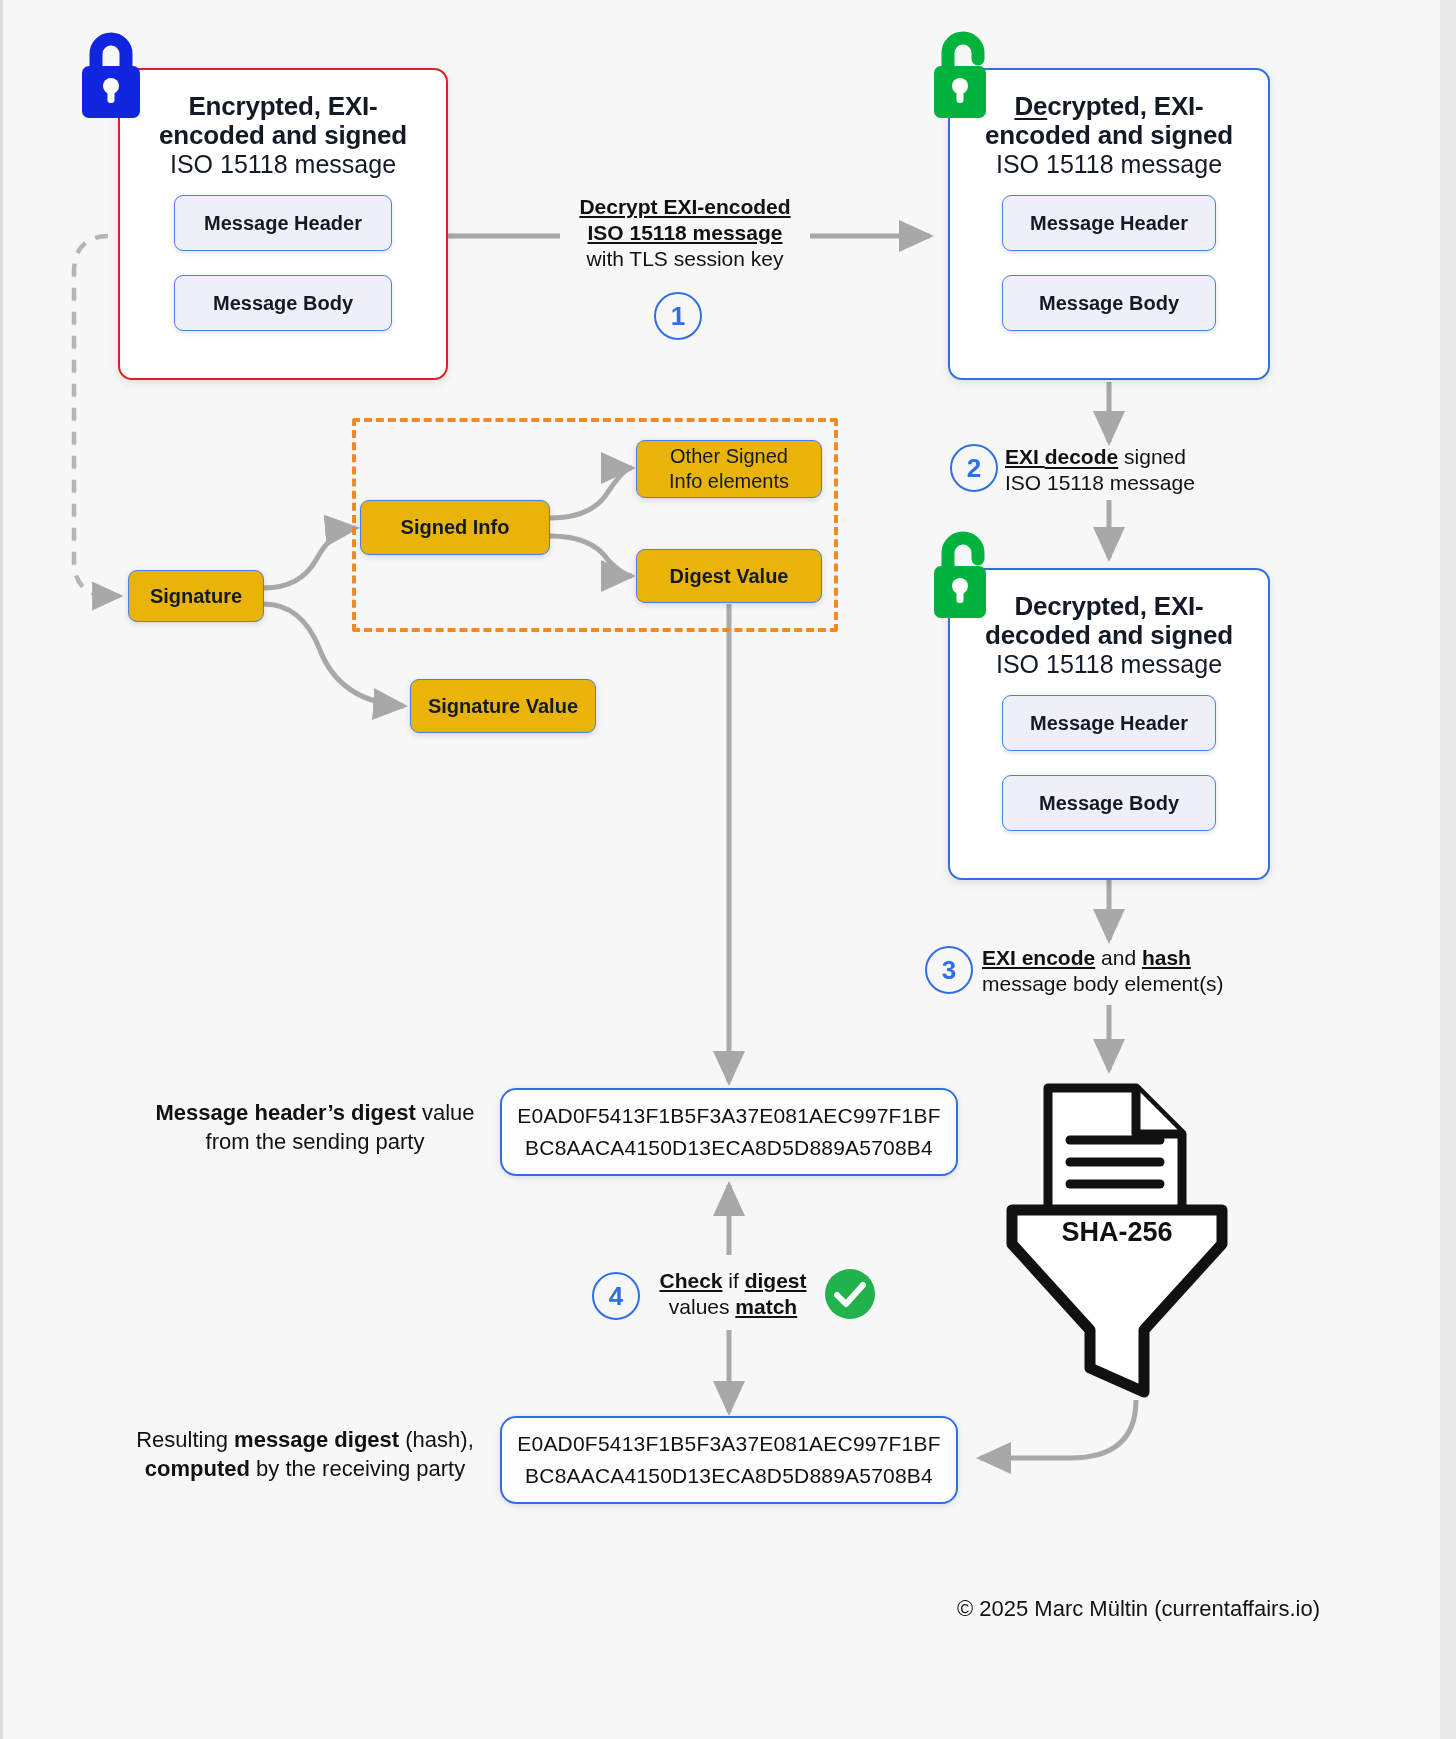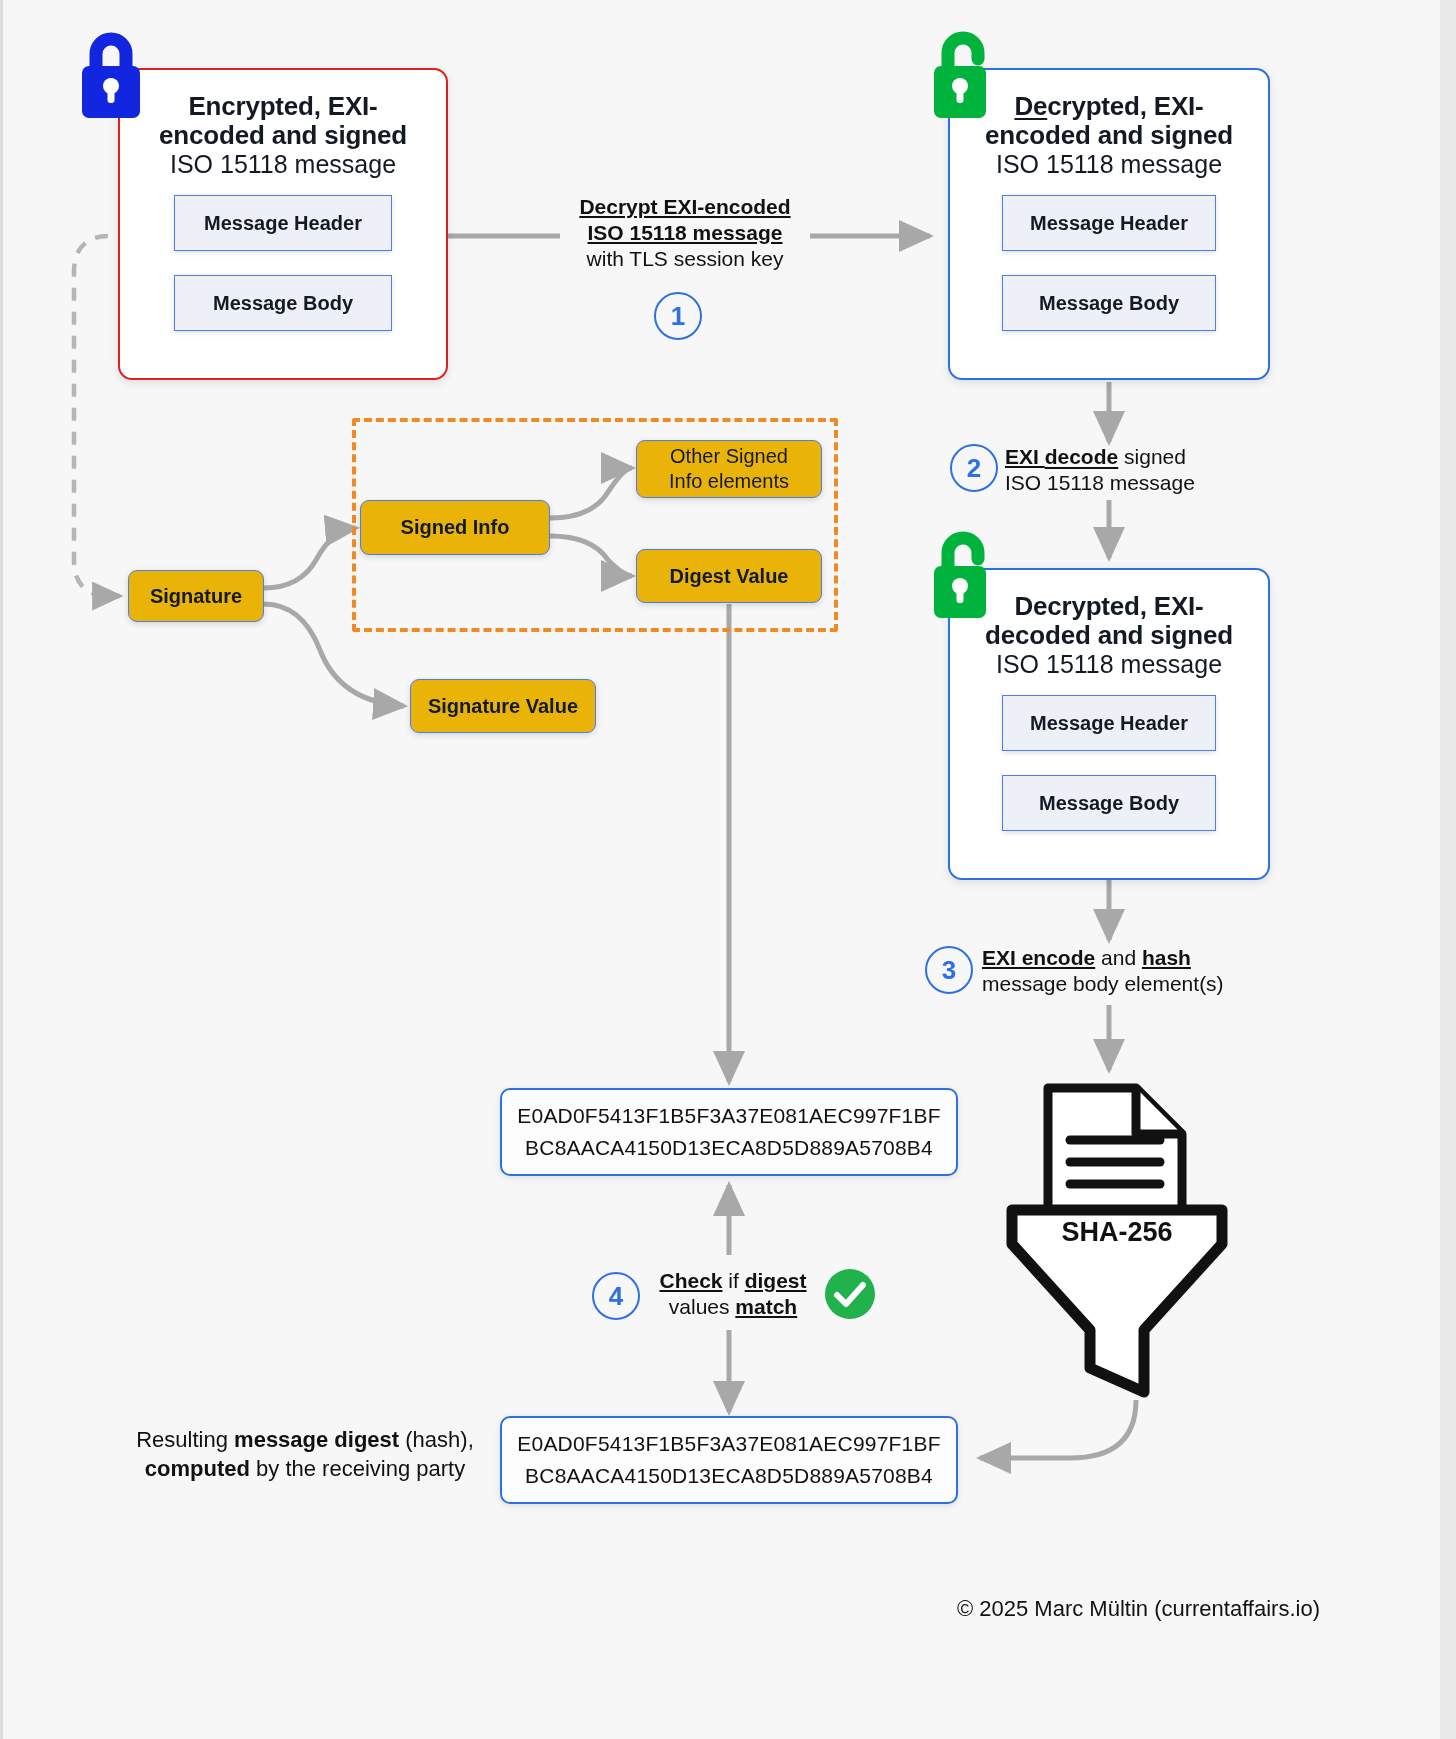--- a/index.html
+++ b/index.html
@@ -31,21 +31,21 @@
     text-align:center;font-weight:bold;font-size:26px;line-height:29px;
     letter-spacing:-0.2px;color:#131a26;
   }
   .bigsub{
     text-align:center;font-weight:normal;font-size:25px;line-height:29px;color:#131a26;
   }
   .u-part{text-decoration:underline;text-underline-offset:3px;}
 
   
   .pill{
-    background:#eef0f7;border:1.6px solid #4a7ef0;border-radius:0;
+    background:#eef0f7;border:1.6px solid #4a7ef0;border-radius:9px;
     display:flex;align-items:center;justify-content:center;
     font-weight:bold;font-size:20px;color:#131a26;
     box-shadow:0 2px 5px rgba(0,0,0,.12);
   }
 
   
   .tnode{
     background:#eab308;border:1.6px solid #4a7ef0;border-radius:9px;
     display:flex;align-items:center;justify-content:center;text-align:center;
     font-weight:bold;font-size:20px;color:#131a26;
@@ -67,21 +67,21 @@
   .steplabel{position:absolute;text-align:center;font-size:21px;line-height:26px;color:#111;}
   .steplabel b{font-weight:bold;text-decoration:underline;}
   .circnum{
     position:absolute;border:2.2px solid #2f6fe4;border-radius:50%;
     display:flex;align-items:center;justify-content:center;
     color:#2f6fe4;font-weight:bold;font-size:26px;background:transparent;
   }
 
   
   .hashbox{
-    background:#fdfdfd;border:2px solid #2f6fe4;border-radius:10px;
+    background:#fdfdfd;border:2px solid #2f6fe4;border-radius:16px;
     display:flex;align-items:center;justify-content:center;
     box-shadow:0 2px 7px rgba(0,0,0,.10);
   }
   .hashtext{
     font-family:"Liberation Sans","DejaVu Sans",sans-serif;
     font-size:21px;line-height:32px;letter-spacing:.2px;color:#111;text-align:center;
     white-space:pre-line;
   }
   .sidecap{position:absolute;text-align:center;font-size:22px;line-height:29px;color:#111;}
   .sidecap b{font-weight:bold;}
@@ -232,20 +232,24 @@
 
   <div class="node tnode" style="left:360px;top:500px;width:190px;height:55px;">Signed Info</div>
 
   <div class="node tnode light" style="left:636px;top:440px;width:186px;height:58px;white-space:pre-line;font-size:20px;">Other Signed
 Info elements</div>
 
   <div class="node tnode" style="left:636px;top:549px;width:186px;height:54px;">Digest Value</div>
 
   <div class="node tnode" style="left:410px;top:679px;width:186px;height:54px;">Signature Value</div>
 
+  <div class="sidecap" style="left:140px;top:1098px;width:350px;">
+    <b>Message header’s digest</b><span> value</span><br>
+    <span>from the sending party</span>
+  </div>
   <div class="node hashbox" style="left:500px;top:1088px;width:458px;height:88px;">
     <div class="hashtext">E0AD0F5413F1B5F3A37E081AEC997F1BF
 BC8AACA4150D13ECA8D5D889A5708B4</div>
   </div>
 
   <div class="circnum" style="left:592px;top:1272px;width:44px;height:44px;">4</div>
   <div class="steplabel" style="left:648px;top:1268px;width:170px;text-align:center;">
     <span><b>Check</b><span> if </span><b>digest</b></span><br>
     <span><span>values </span><b>match</b></span>
   </div>

